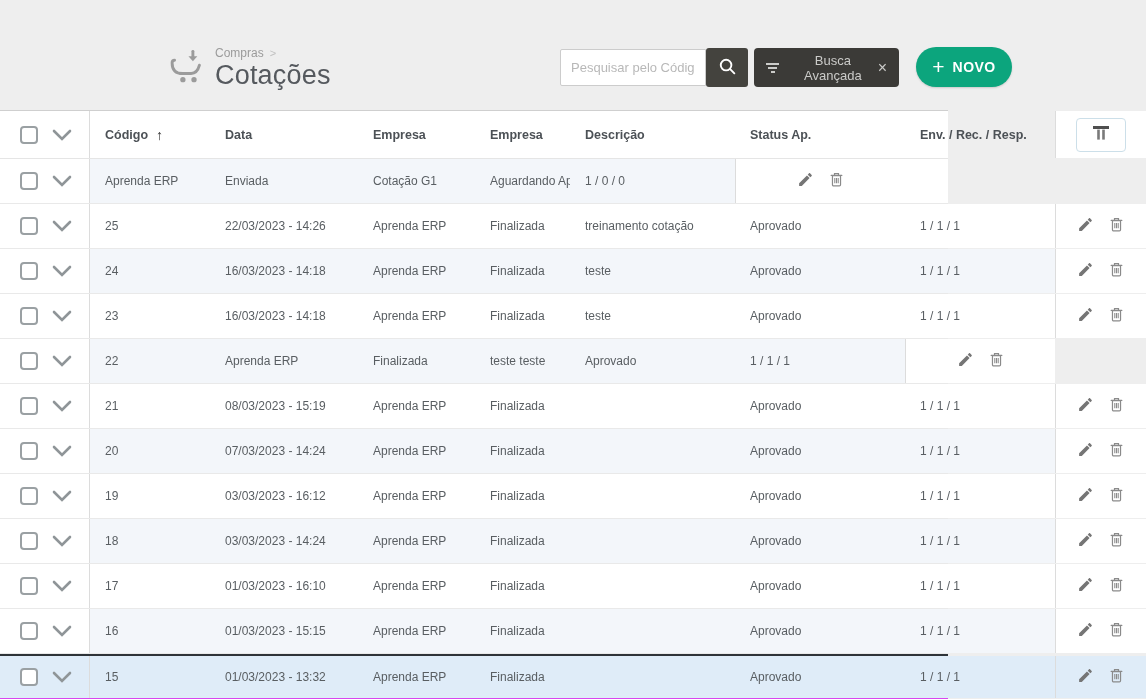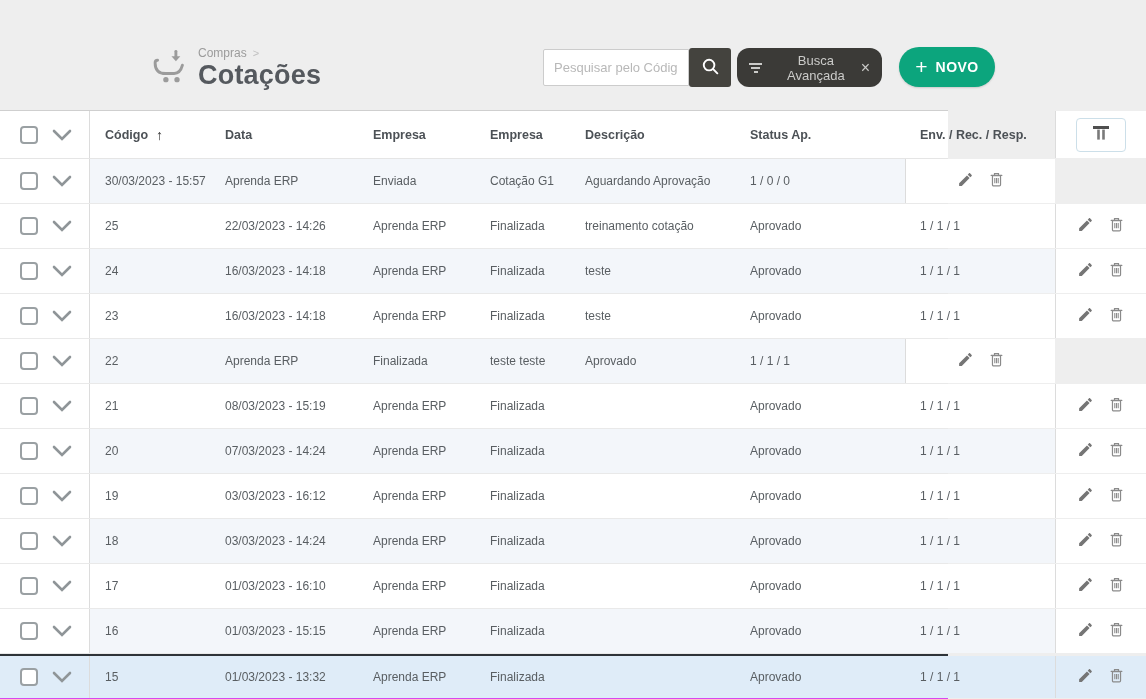--- a/index.html
+++ b/index.html
@@ -1,36 +1,36 @@
 <!DOCTYPE html>
 <html><head>
 <meta charset="utf-8">
 <style>
   * { margin:0; padding:0; box-sizing:border-box; }
   html,body { background:#eeeeee; }
   body { font-family:"Liberation Sans","DejaVu Sans",sans-serif; }
-  #app { position:relative; width:1146px; height:699px; background:#eeeeee; overflow:hidden; }
+  #app { position:relative; width:1146px; height:699px; background:#eeeeee; overflow:hidden;padding-left:17px; }
 
   
   .topbar { position:relative; width:100%; height:110px; background:#eeeeee; }
   .title-block { position:absolute; left:152px; top:46px; display:flex; align-items:flex-start; }
   .cart-wrap { width:40px; height:40px; margin-right:6px; margin-top:2px; }
   .crumb-line { font-size:12px; color:#9b9b9b; display:flex; align-items:center; gap:6px; }
   .crumb-line .sep { color:#c0c0c0; font-size:11px; }
-  .page-title { font-size:27px; font-weight:700; color:#55595e; letter-spacing:.2px; margin-top:0px; }
+  .page-title { font-size:27px; font-weight:400; color:#55595e; letter-spacing:.2px; margin-top:0px; }
 
   .search-input { position:absolute; left:543px; top:49px; width:146px; height:37px;
     border:1px solid #cccccc; border-radius:2px 0 0 2px; background:#fff; padding:0 10px;
     font-size:13px; color:#555; outline:none; font-family:inherit; }
   .search-input::placeholder { color:#b8b8b8; }
   .search-btn { position:absolute; left:689px; top:48px; width:42px; height:39px;
     background:#44433e; border:none; border-radius:3px; cursor:pointer;
     display:flex; align-items:center; justify-content:center; }
   .adv-btn { position:absolute; left:737px; top:48px; width:145px; height:39px;
-    background:#3b3a37; border:none; border-radius:12px; cursor:pointer;
+    background:#3b3a37; border:none; border-radius:4px; cursor:pointer;
     display:flex; align-items:center; justify-content:space-between; padding:0 12px; }
   .adv-label { color:#cbcbc9; font-size:13px; }
   .adv-close { color:#cbcbc9; font-size:16px; line-height:1; }
   .filter-ic { display:inline-block; }
   .filter-ic span { display:block; background:#cbcbc9; height:2px; margin:2px auto; }
   .filter-ic .b1 { width:13px; } .filter-ic .b2 { width:9px; } .filter-ic .b3 { width:4px; }
 
   .novo-btn { position:absolute; left:899px; top:47px; width:96px; height:40px;
     background:#0ca57d; border:none; border-radius:20px; cursor:pointer;
     display:flex; align-items:center; justify-content:center; gap:8px;
@@ -160,21 +160,20 @@
     <div id="table-body">
     <div class="grid-row trow striped">
       <div class="ctrl-cell">
         <span class="checkbox"></span>
         <span class="chev">
           <svg width="20" height="12" viewBox="0 0 20 12">
                 <path d="M2 2 L10 10 L18 2" stroke="#8f9598" stroke-width="2.6" fill="none" stroke-linecap="round"></path>
               </svg>
         </span>
       </div>
-      <div class="dcell">30/03/2023 - 15:57</div>
       <div class="dcell">Aprenda ERP</div>
       <div class="dcell">Enviada</div>
       <div class="dcell">Cotação G1</div>
       <div class="dcell">Aguardando Aprovação</div>
       <div class="dcell">1 / 0 / 0</div>
       <div class="act-cell">
         <button class="icon-btn">
           <span>
             <svg width="17" height="17" viewBox="0 0 24 24">
               <path d="M3 17.25V21h3.75L17.8 9.94l-3.75-3.75L3 17.25zM20.7 7.04c.39-.39.39-1.02 0-1.41l-2.34-2.34c-.39-.39-1.02-.39-1.41 0l-1.83 1.83 3.75 3.75 1.83-1.83z" fill="#757575"></path>

